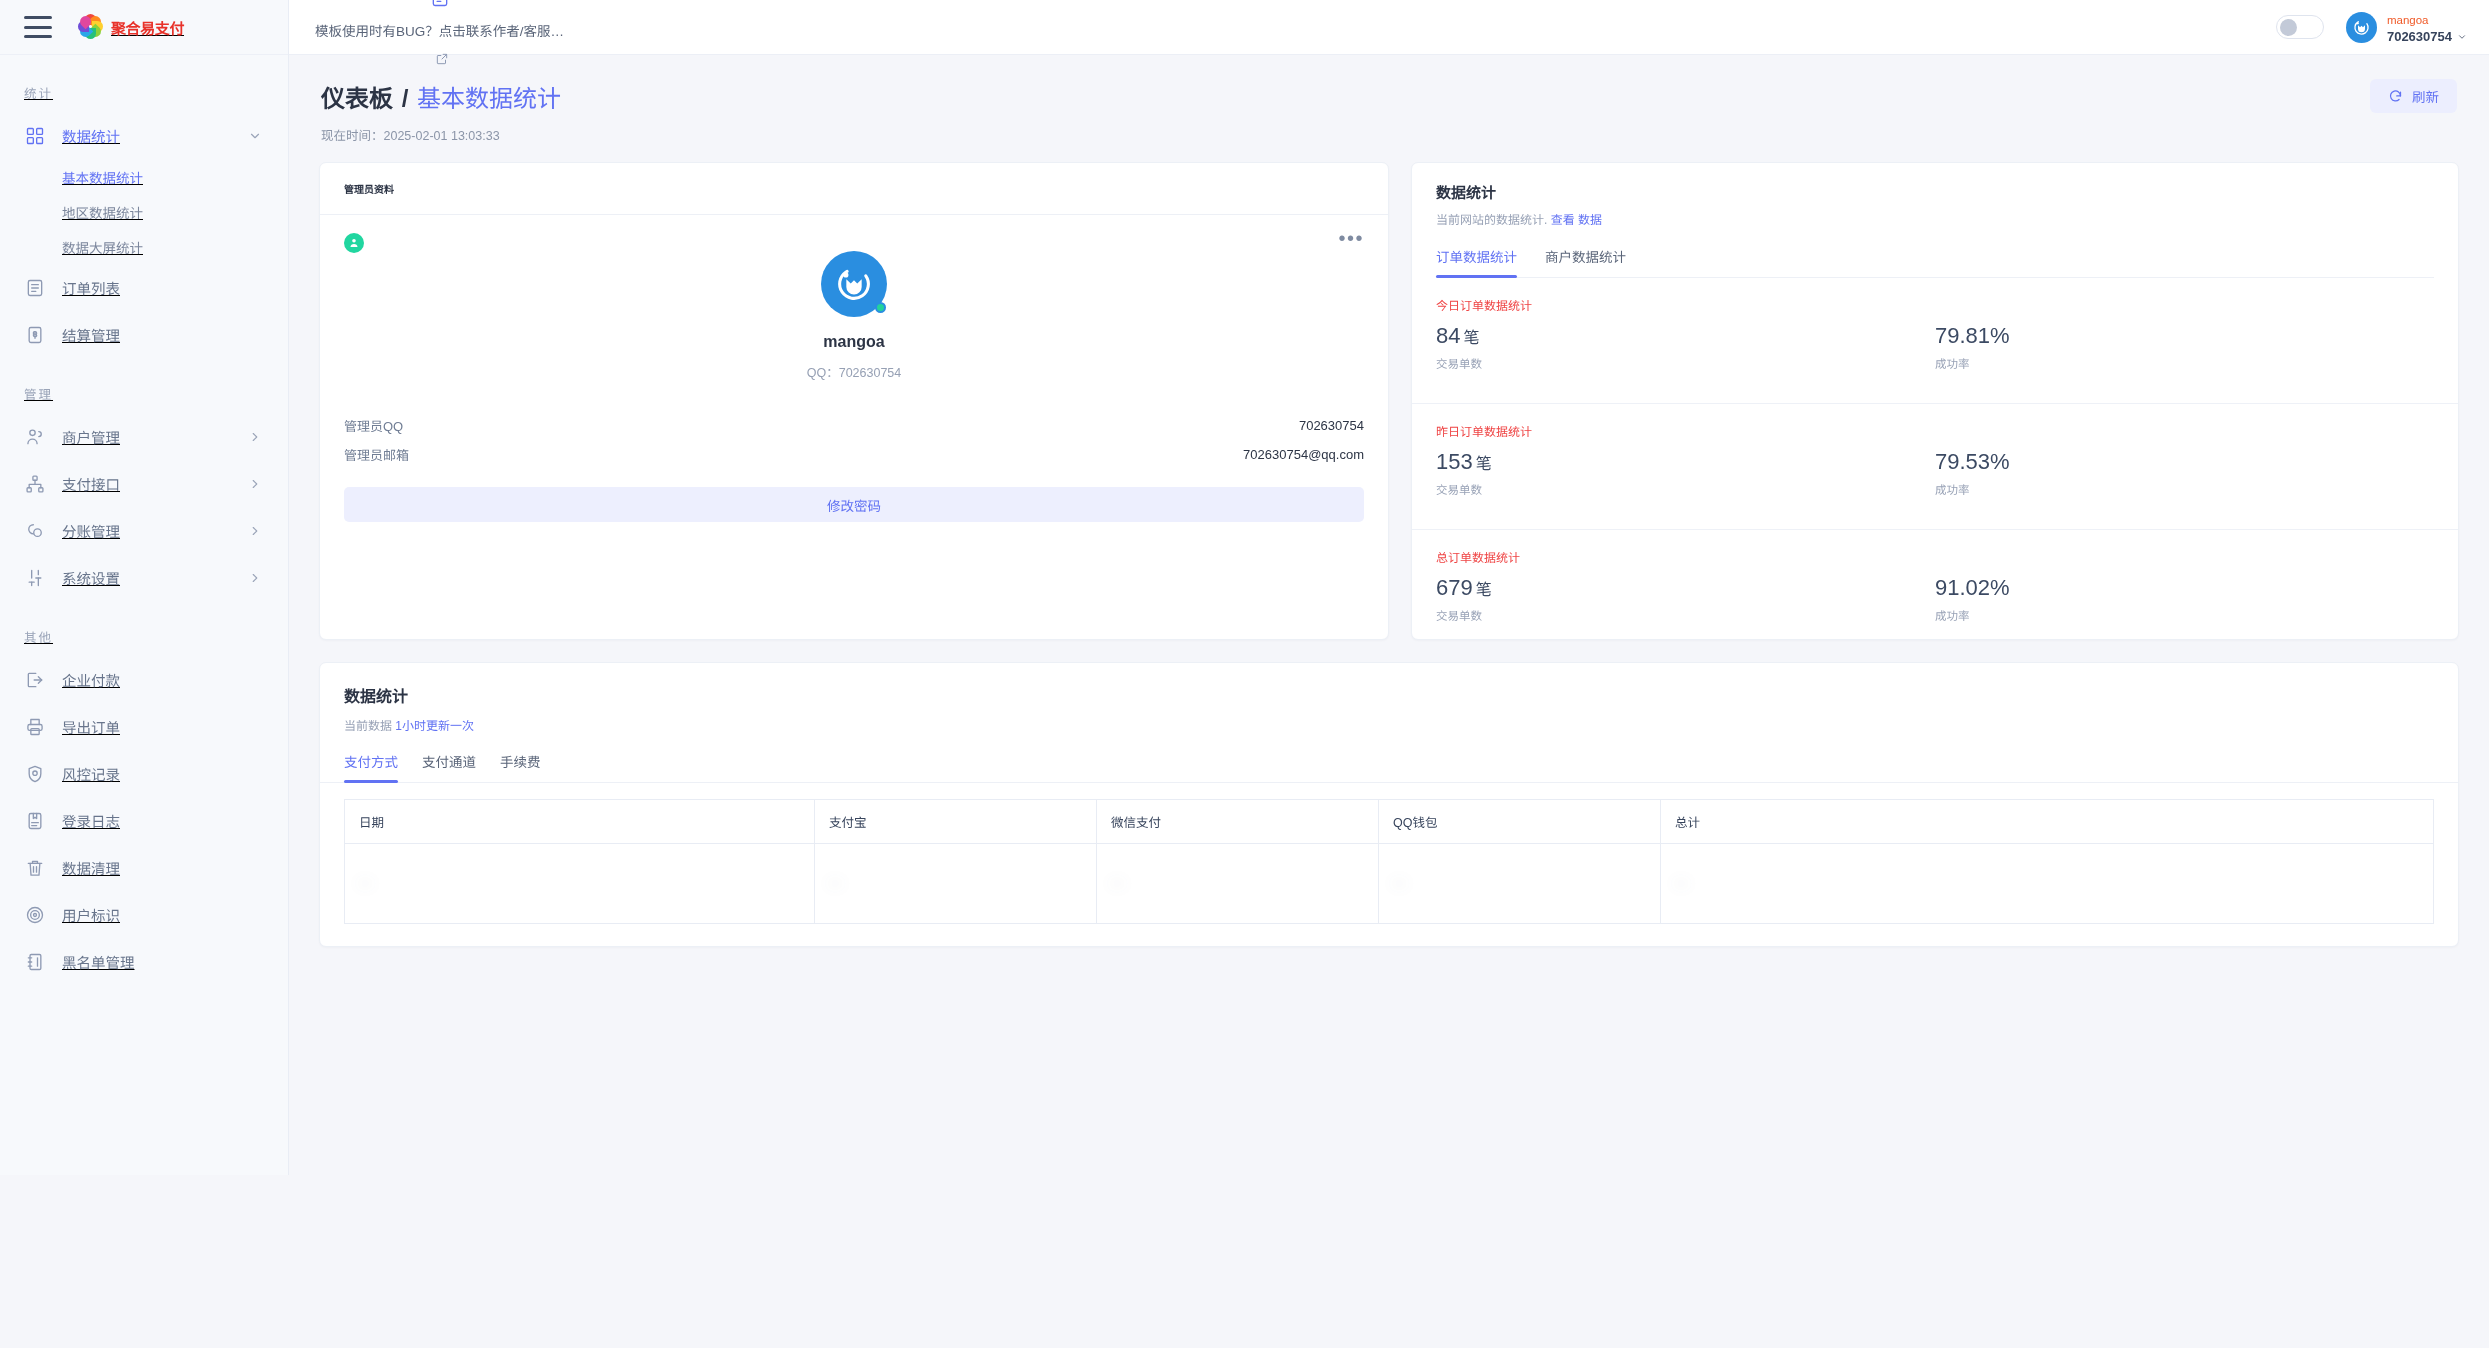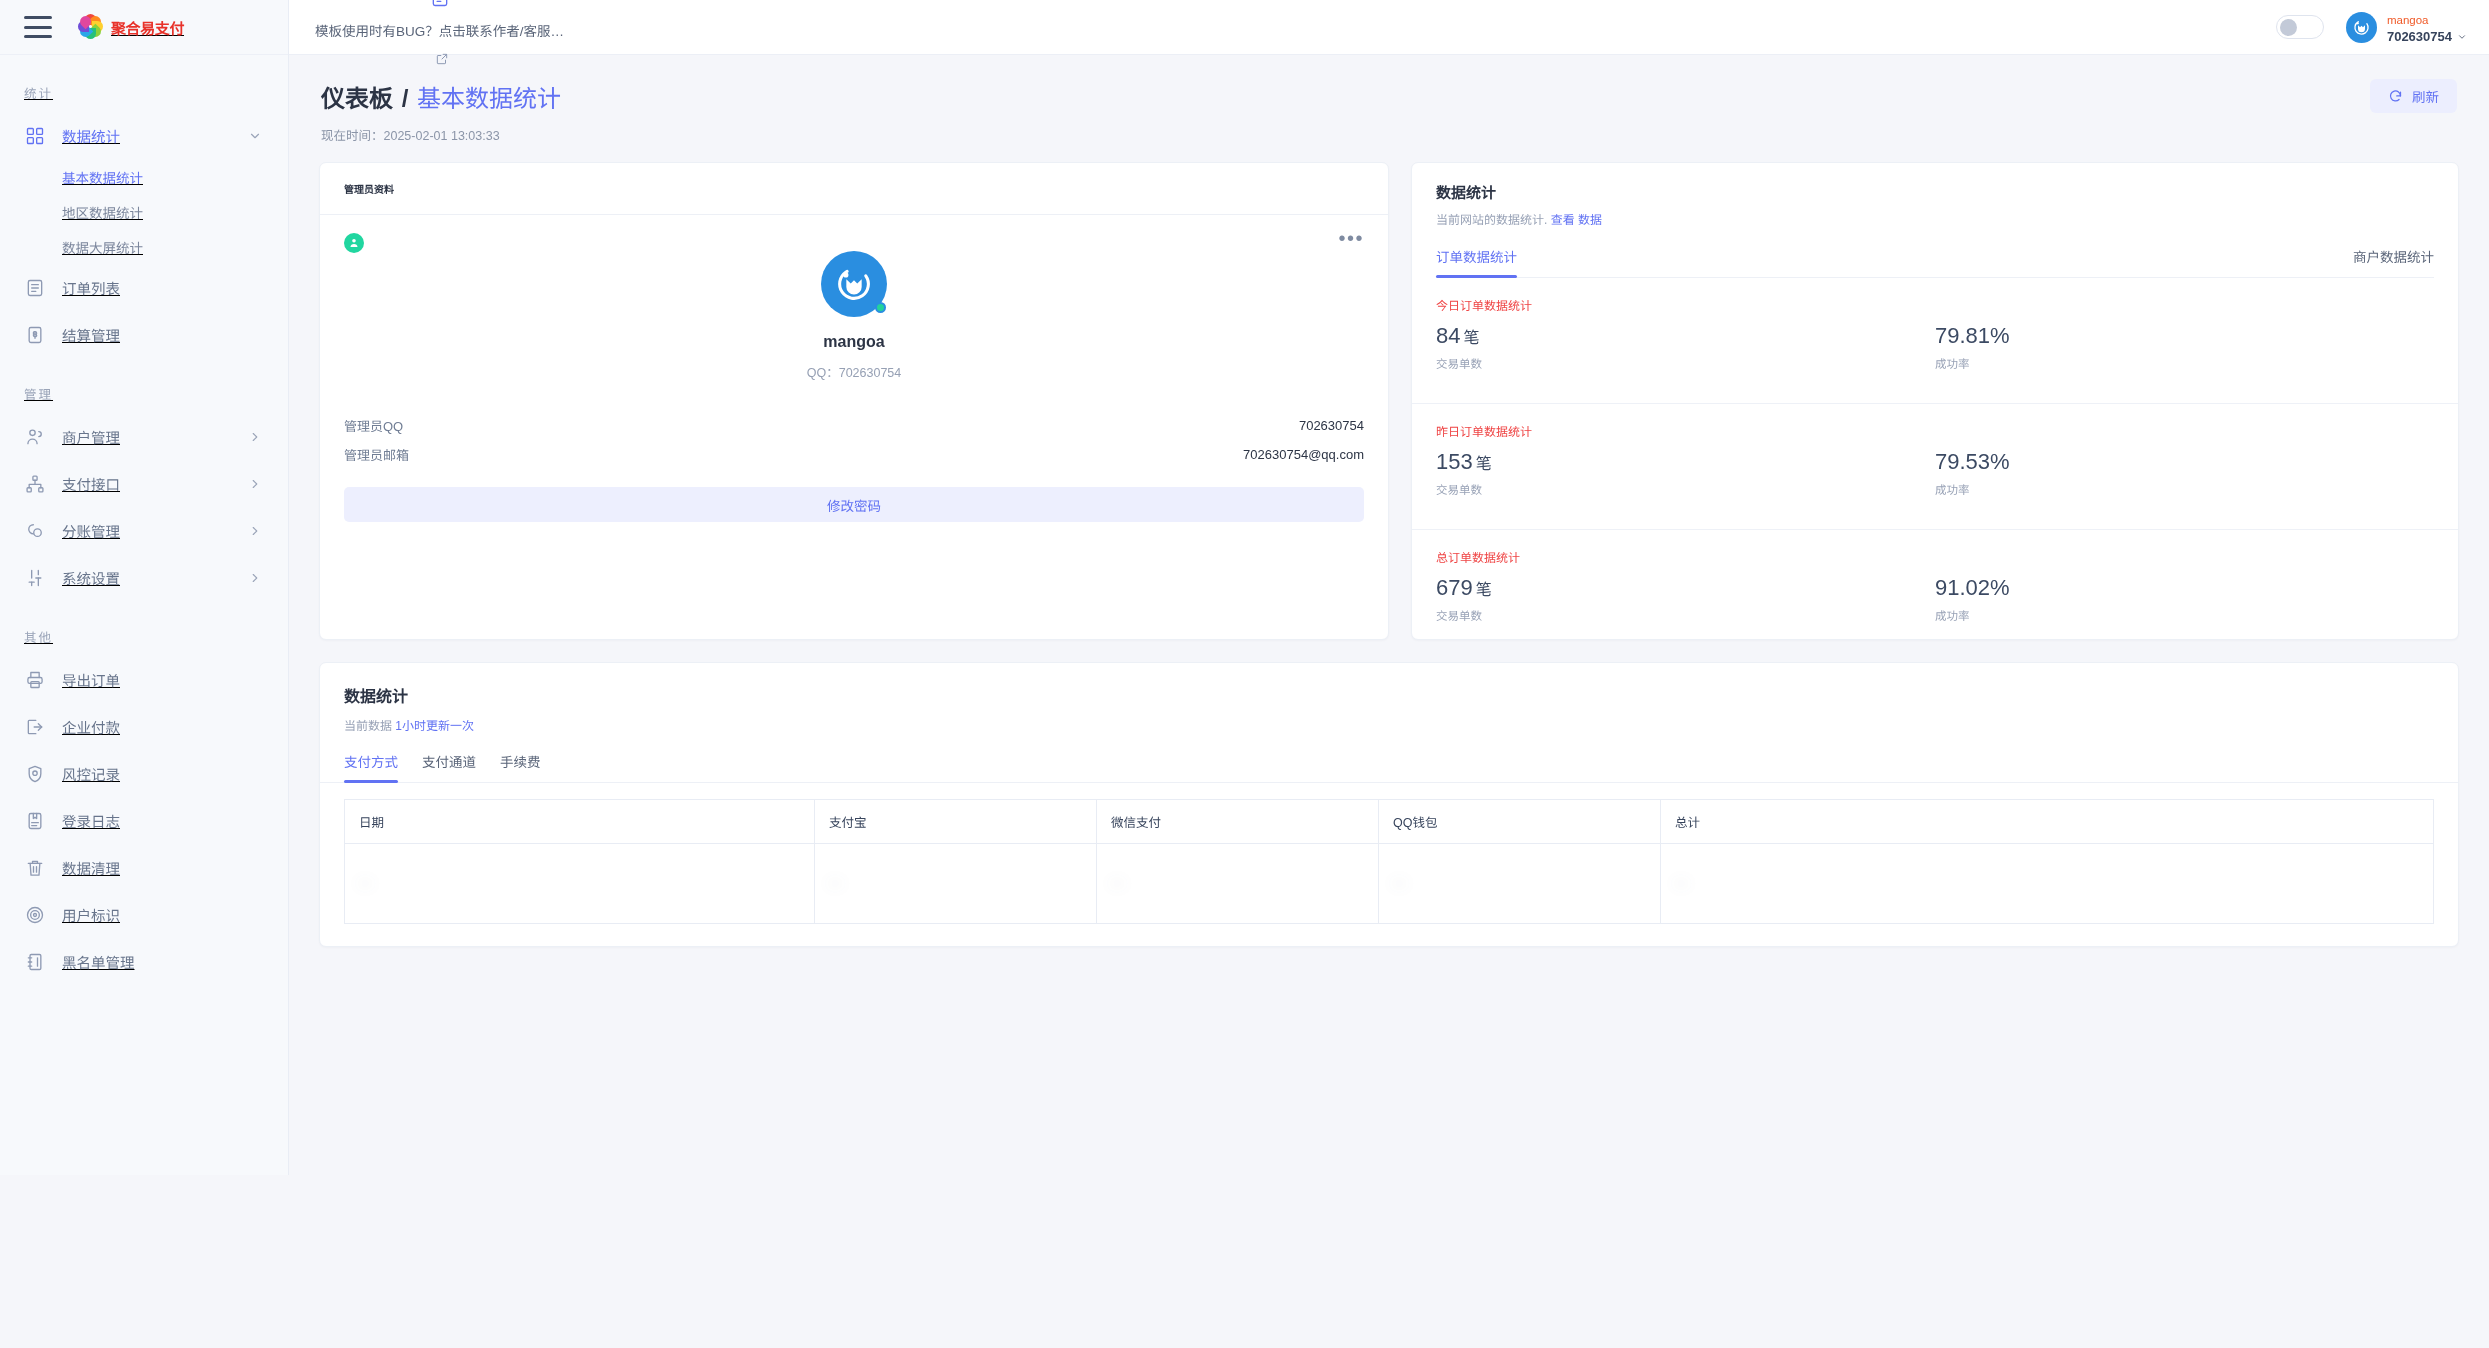--- a/index.html
+++ b/index.html
@@ -145,21 +145,21 @@
   .pwd-btn {
     margin-top: 18px; width:100%; height:35px; border:none; border-radius:5px;
     background:#edeffe; color:#6172f3; font-size:13.5px; cursor:pointer; font-family: inherit;
   }
 
   
   .stats-head { padding: 18px 24px 0 24px; }
   .stats-title { font-size:15px; font-weight:700; color:#2c3445; }
   .stats-sub { font-size:12px; color:#98a2b6; margin-top:8px; }
   .stats-sub a { color:#6172f3; text-decoration:none; }
-  .tabs { display:flex; gap: 28px; margin-top: 19px; border-bottom:1px solid #edf0f6; padding-left: 0; justify-content: space-between; }
+  .tabs { display:flex; gap: 28px; margin-top: 19px; border-bottom:1px solid #edf0f6; padding-left: 0; }
   .tab { font-size:13.5px; color:#5a6579; padding-bottom: 11px; cursor:pointer; position:relative; }
   .tab.active { color:#6172f3; }
   .tab.active::after {
     content:""; position:absolute; left:0; right:0; bottom:-1px; height:3px; background:#6172f3; border-radius:2px;
   }
   .stat-block { padding: 18px 24px 0 24px; }
   .stat-block + .stat-block { border-top:1px solid #eef1f7; margin-top: 16px; }
   .stat-label { font-size:12px; color:#ef4444; }
   .stat-grid { display:flex; margin-top: 10px; padding-bottom: 16px; }
   .stat-col { width: 50%; }
@@ -335,37 +335,37 @@
           </span>
       </div>
 
       <div class="nav-spacer"></div>
 
       <div class="nav-group-title">其他</div>
 
       <div class="nav-item">
         <span class="ic">
           <svg viewBox="0 0 24 24">
+              <path d="M13 4H5a1 1 0 0 0-1 1v14a1 1 0 0 0 1 1h8"></path>
+              <polyline points="16 8 20 12 16 16"></polyline>
+              <line x1="11" y1="12" x2="20" y2="12"></line>
+            </svg>
+        </span>
+        <span class="lbl">企业付款</span>
+      </div>
+
+      <div class="nav-item">
+        <span class="ic">
+          <svg viewBox="0 0 24 24">
               <path d="M7 9V3h10v6"></path>
               <rect x="3.5" y="9" width="17" height="7" rx="2"></rect>
               <rect x="7" y="14" width="10" height="7" rx="1"></rect>
             </svg>
         </span>
         <span class="lbl">导出订单</span>
-      </div>
-
-      <div class="nav-item">
-        <span class="ic">
-          <svg viewBox="0 0 24 24">
-              <path d="M13 4H5a1 1 0 0 0-1 1v14a1 1 0 0 0 1 1h8"></path>
-              <polyline points="16 8 20 12 16 16"></polyline>
-              <line x1="11" y1="12" x2="20" y2="12"></line>
-            </svg>
-        </span>
-        <span class="lbl">企业付款</span>
       </div>
 
       <div class="nav-item">
         <span class="ic">
           <svg viewBox="0 0 24 24">
               <path d="M12 2.8l7 2.8v6c0 4.4-3 8-7 9.6-4-1.6-7-5.2-7-9.6v-6z"></path>
               <circle cx="12" cy="11" r="2.6"></circle>
             </svg>
         </span>
         <span class="lbl">风控记录</span>

